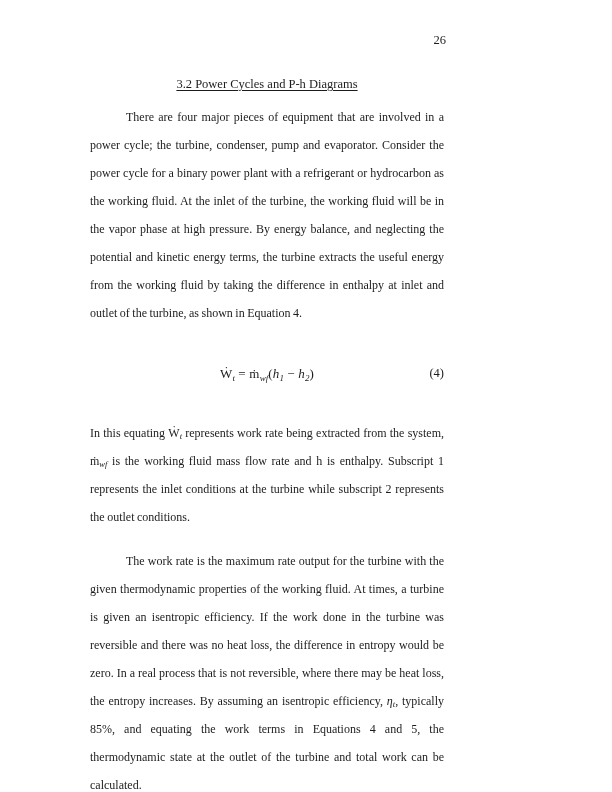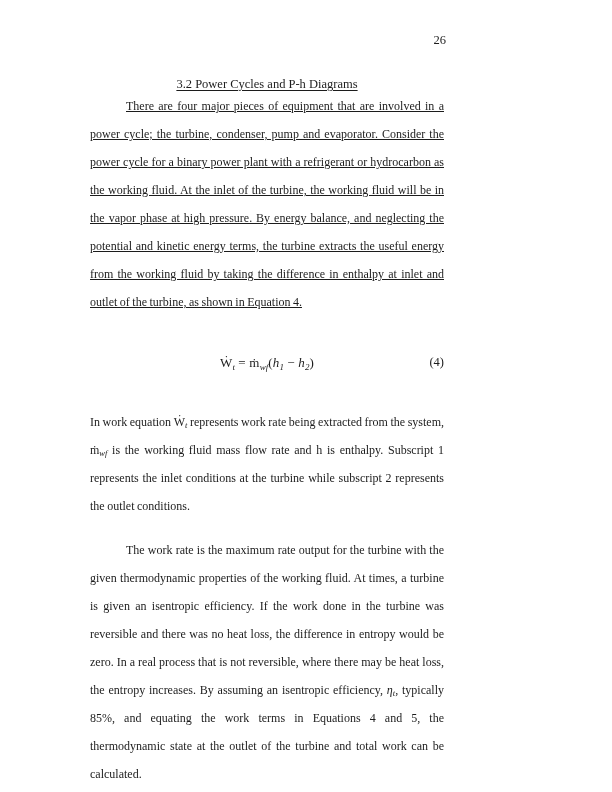--- a/index.html
+++ b/index.html
@@ -37,21 +37,21 @@
     text-underline-offset: 2px;
   }
   p.body {
     margin: 0;
     font-size: 12px;
     line-height: 28px;
     text-align: justify;
     word-spacing: -0.5px;
   }
   p.body.indent { text-indent: 36px; }
-  #para1 { margin-top: 0; text-decoration: underline; }
+  #para1 { margin-top: 11px; }
   #para2 { margin-top: 32px; }
   #para3 { margin-top: 16px; }
   .eqrow {
     position: relative;
     height: 28px;
     line-height: 28px;
     text-align: center;
   }
   #eqrow4 { margin-top: 32px; }
   #eqrow5 { margin-top: 44px; }
@@ -88,20 +88,20 @@
   <div class="page-number">26</div>
 
   <div class="content">
 
     <div class="heading"><span class="underlined">3.2 Power Cycles and P-h Diagrams</span></div>
 
     <p class="body indent" id="para1"><span>There are four major pieces of equipment that are involved in a power cycle; the turbine, condenser, pump and evaporator. Consider the power cycle for a binary power plant with a refrigerant or hydrocarbon as the working fluid. At the inlet of the turbine, the working fluid will be in the vapor phase at high pressure. By energy balance, and neglecting the potential and kinetic energy terms, the turbine extracts the useful energy from the working fluid by taking the difference in enthalpy at inlet and outlet of the turbine, as shown in Equation 4.</span></p>
 
     <div class="eqrow" id="eqrow4"><span class="eq"><span class="rm">Ẇ</span><sub class="msub">t</sub><span class="rm"> = </span><span class="rm">ṁ</span><sub class="msub">wf</sub><span class="rm">(</span><span class="var">h</span><sub class="msub">1</sub><span class="rm"> − </span><span class="var">h</span><sub class="msub">2</sub><span class="rm">)</span></span><span class="eqnum">(4)</span></div>
 
-    <p class="body" id="para2"><span>In work equation </span><span>Ẇ</span><sub class="msub">t</sub><span> represents work rate being extracted from the system, </span><span>ṁ</span><sub class="msub">wf</sub><span> is the working fluid mass flow rate and h is enthalpy. Subscript 1 represents the inlet conditions at the turbine while subscript 2 represents the outlet conditions.</span></p>
+    <p class="body" id="para2"><span>In this equating </span><span>Ẇ</span><sub class="msub">t</sub><span> represents work rate being extracted from the system, </span><span>ṁ</span><sub class="msub">wf</sub><span> is the working fluid mass flow rate and h is enthalpy. Subscript 1 represents the inlet conditions at the turbine while subscript 2 represents the outlet conditions.</span></p>
 
     <p class="body indent" id="para3"><span>The work rate is the maximum rate output for the turbine with the given thermodynamic properties of the working fluid. At times, a turbine is given an isentropic efficiency. If the work done in the turbine was reversible and there was no heat loss, the difference in entropy would be zero. In a real process that is not reversible, where there may be heat loss, the entropy increases. By assuming an isentropic efficiency, </span><span class="mvar">η</span><sub class="msub">t</sub><span>, typically 85%, and equating the work terms in Equations 4 and 5, the thermodynamic state at the outlet of the turbine and total work can be calculated.</span></p>
 
     <div class="eqrow" id="eqrow5"><span class="eq"><span class="rm">Ẇ</span><sub class="msub">t</sub><span class="rm"> = </span><span class="rm">ṁ</span><sub class="msub">wf</sub><span class="var">η</span><sub class="msub">t</sub><span class="rm">(</span><span class="var">h</span><sub class="msub">1</sub><span class="rm"> − </span><span class="var">h</span><sub class="msub">2s</sub><span class="rm">)</span></span><span class="eqnum">(5)</span></div>
 
   </div>
 </div>
 
 </body></html>

